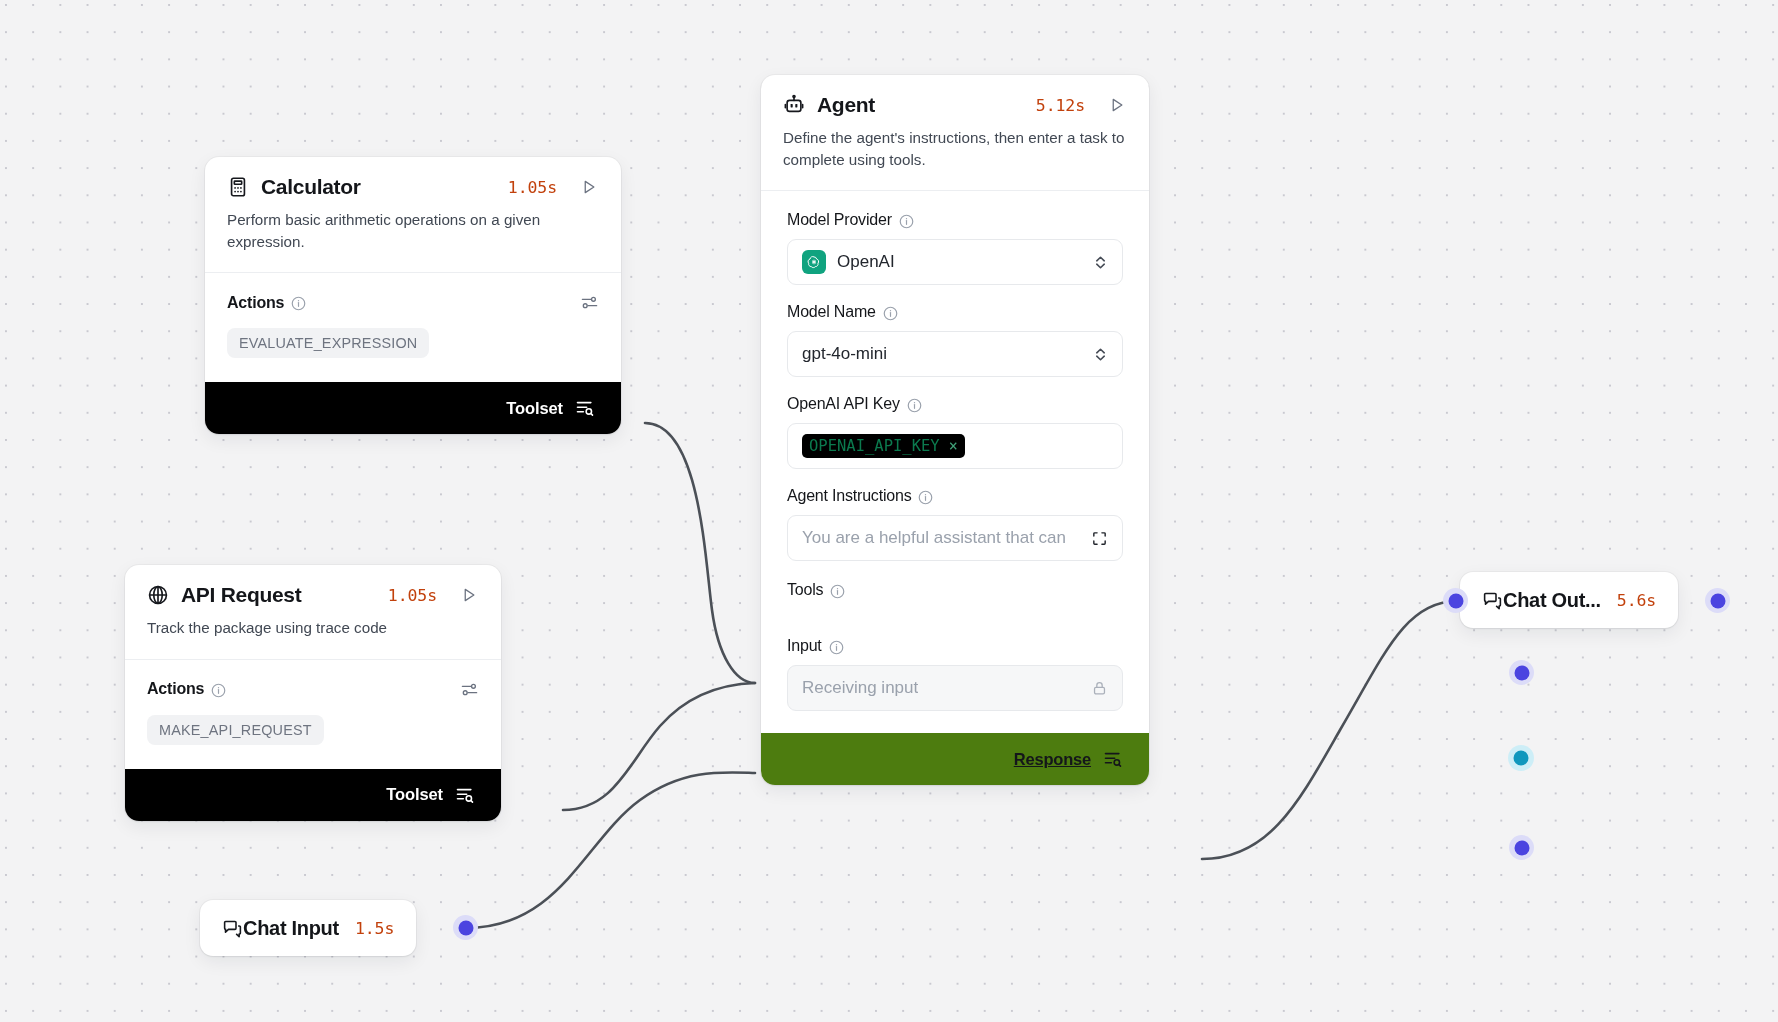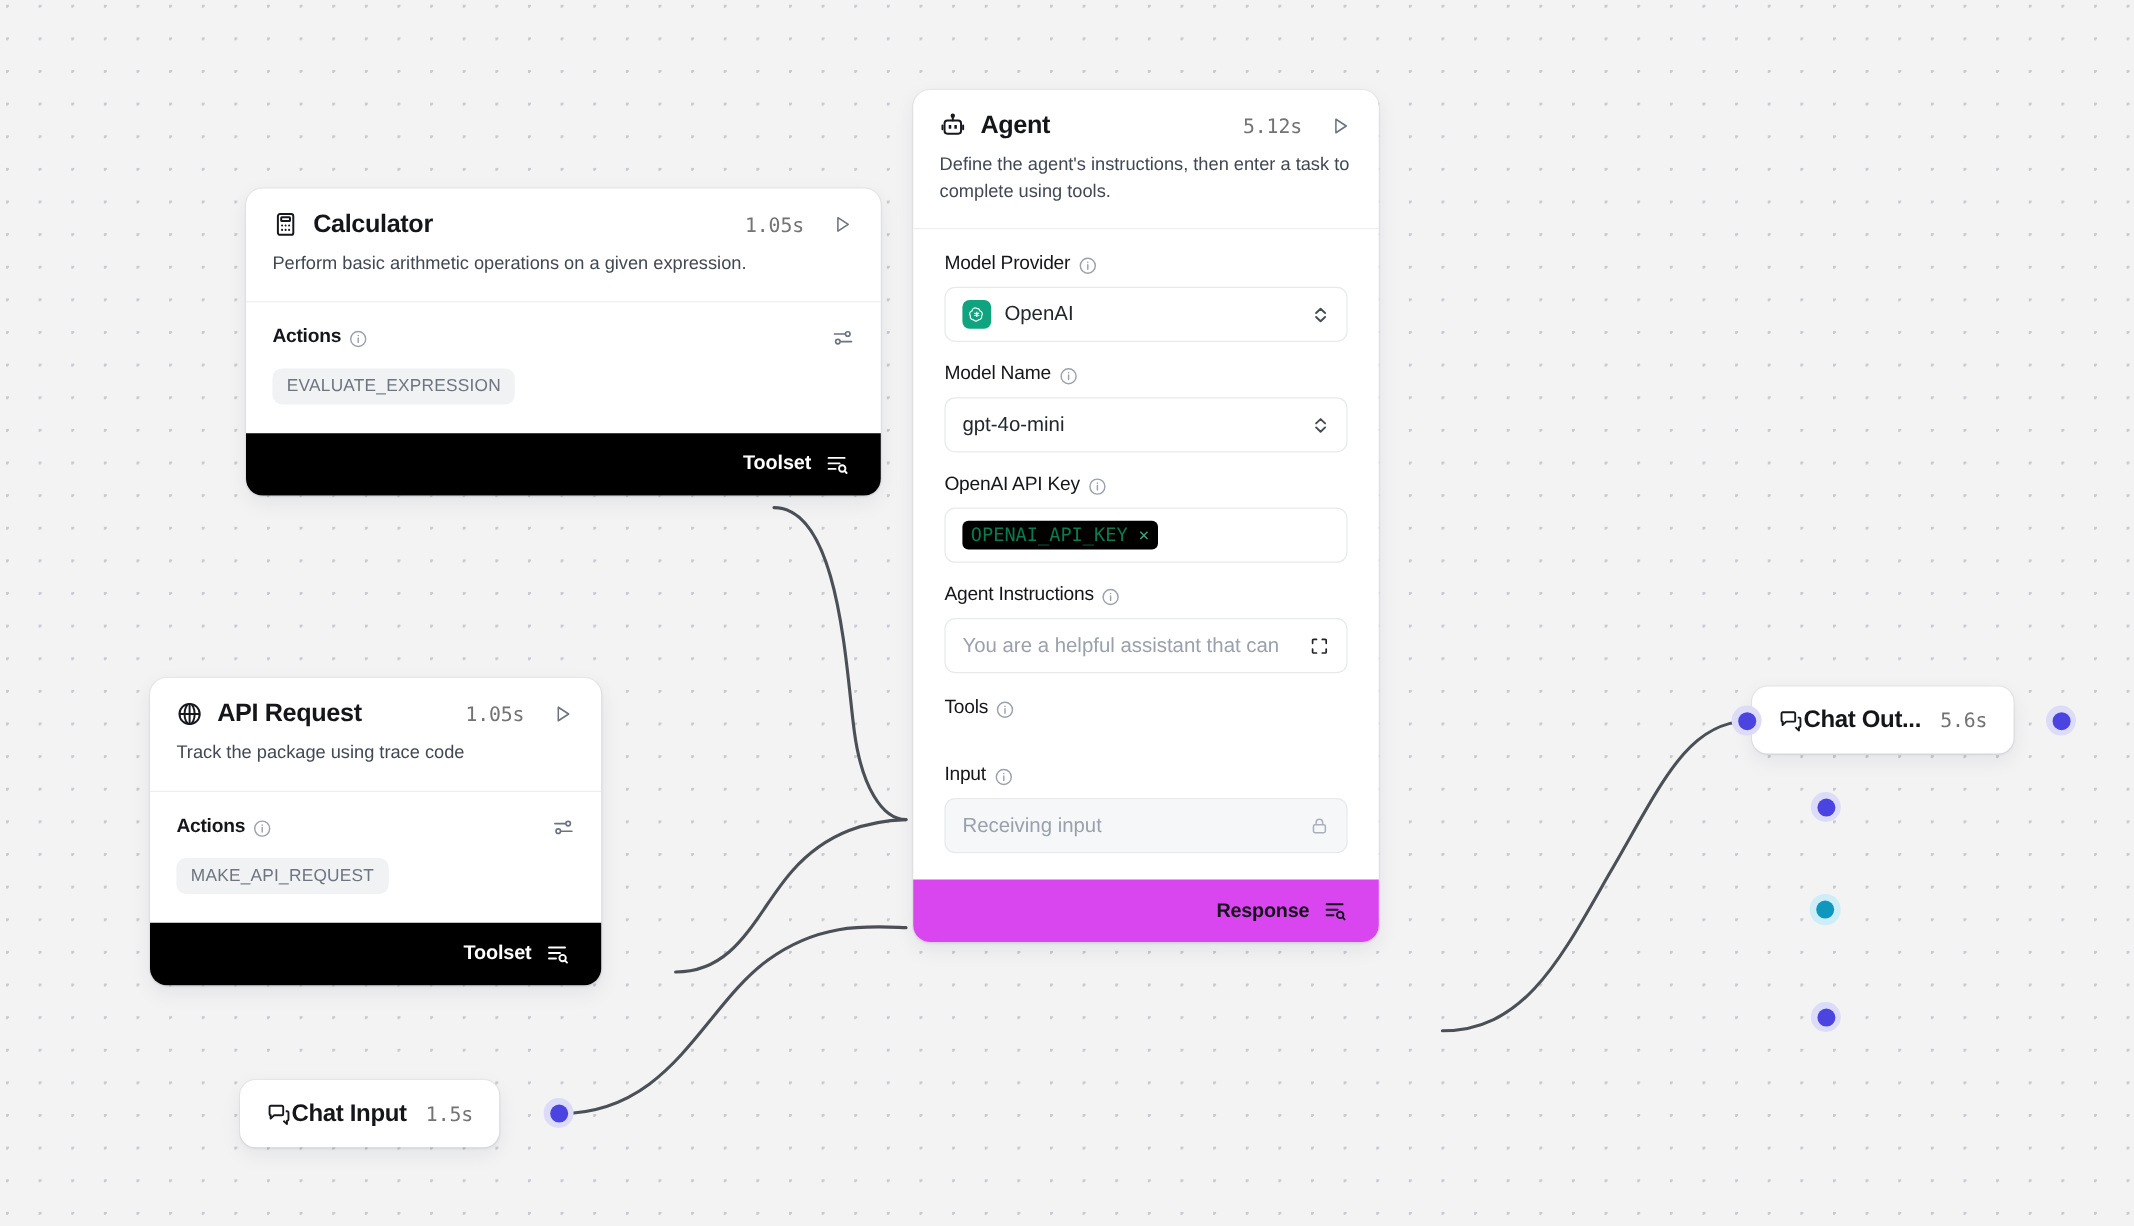--- a/index.html
+++ b/index.html
@@ -63,21 +63,21 @@
     font-size: 21px;
     font-weight: 700;
     letter-spacing: -.3px;
     color: #14161a;
     white-space: nowrap;
   }
   .node-spacer { flex: 1 1 auto; }
   .timing {
     font-family: "DejaVu Sans Mono", "Liberation Mono", monospace;
     font-size: 16.5px;
-    color: #737373;
+    color: #c2410c;
     letter-spacing: -.1px;
     white-space: nowrap;
   }
   .play {
     width: 20px; height: 20px;
     display: flex; align-items: center; justify-content: center;
     color: #6b7280;
     margin-left: 10px;
   }
 
@@ -221,29 +221,30 @@
     flex: 0 0 17px;
   }
   .lock {
     margin-left: auto;
     width: 17px; height: 19px;
     color: #aab0ba;
     flex: 0 0 17px;
   }
   .agent-foot {
     margin-top: 22px;
-    background: #d946ef;
+    background: #4d7c0f;
     border-radius: 0 0 14px 14px;
     height: 52px;
     display: flex;
     align-items: center;
     justify-content: flex-end;
     gap: 12px;
     padding: 0 26px 0 22px;
     color: #14161a;
+    text-decoration: underline;
   }
   .agent-foot .lbl { font-size: 16.5px; font-weight: 700; letter-spacing: -.2px; }
   .agent-foot .lsicon { width: 20px; height: 20px; color: #14161a; }
 
   
   .pill-node {
     position: absolute;
     z-index: 3;
     height: 56px;
     background: #ffffff;
@@ -257,21 +258,21 @@
                 0 0 0 1px rgba(16,24,40,.035);
   }
   .pill-node .ico { width: 21px; height: 21px; color: #16181d; flex: 0 0 21px; }
   .pill-node .pname {
     font-size: 20px; font-weight: 700; color: #14161a; letter-spacing: -.3px;
     white-space: nowrap;
   }
   .pill-node .timing { margin-left: 16px; }
 
   
-  #node-calculator { left: 205px; top: 157px; width: 529px; }
+  #node-calculator { left: 205px; top: 157px; width: 416px; }
   #node-apirequest { left: 125px; top: 565px; width: 376px; }
   #node-agent      { left: 761px; top: 75px; }
   #node-chatinput  { left: 200px; top: 900px; }
   #node-chatoutput { left: 1460px; top: 572px; }
 </style>
 </head>
 <body>
 
 <div id="canvas">
 

